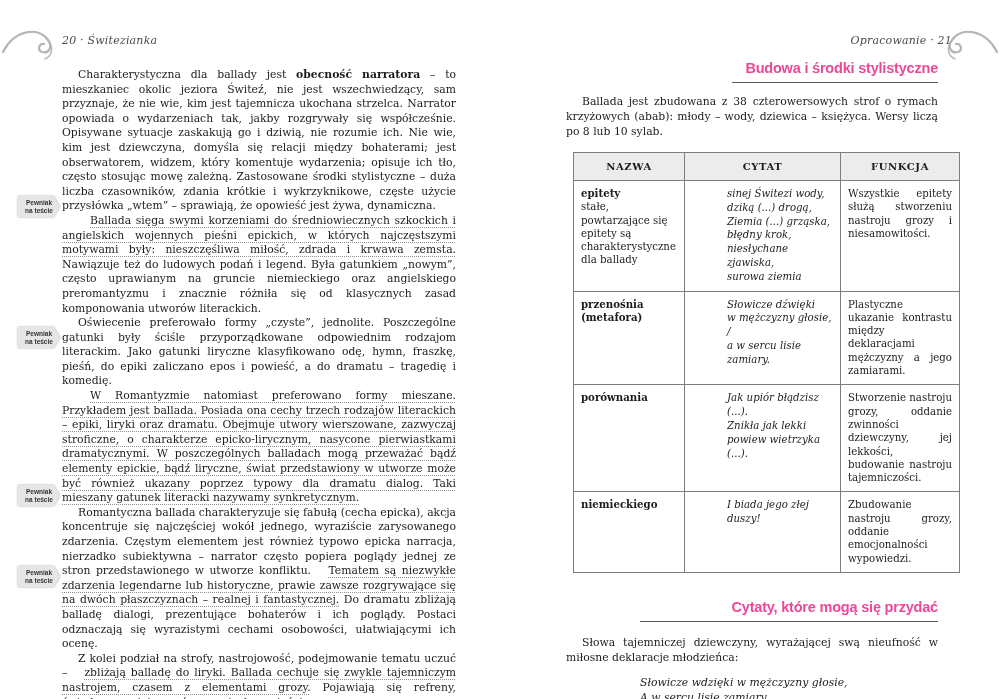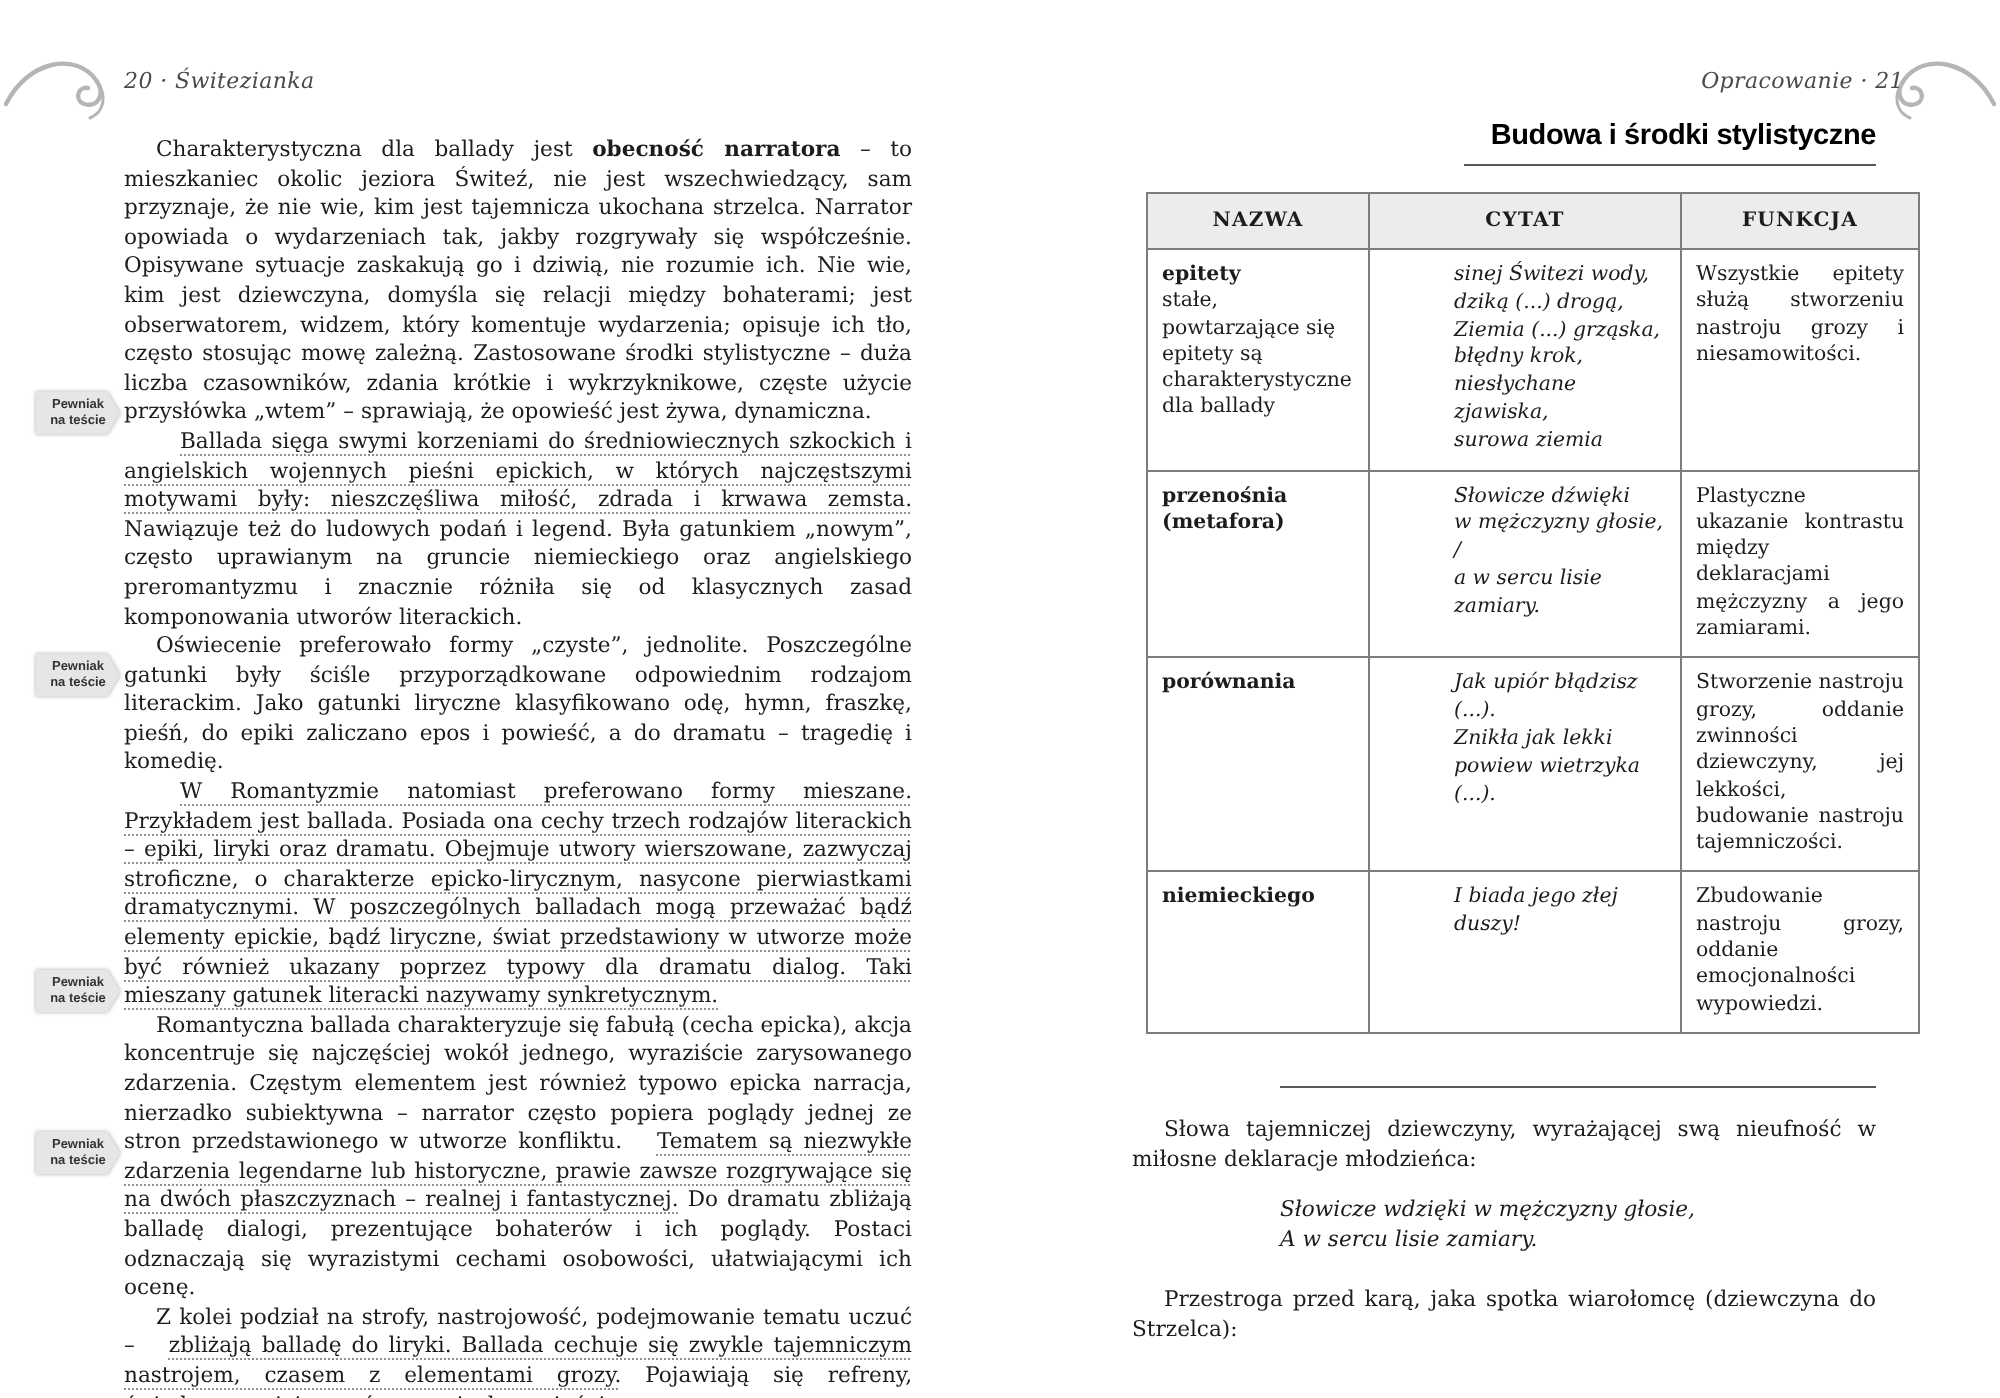--- a/index.html
+++ b/index.html
@@ -38,21 +38,21 @@
     width:42px;height:21px;background:#e6e6e6;
     clip-path:polygon(0 0,85% 0,100% 50%,85% 100%,0 100%);
     display:flex;flex-direction:column;align-items:center;justify-content:center;
     font-family:"Liberation Sans",sans-serif;font-size:6.5px;font-weight:bold;
     color:#333;line-height:7.5px;text-align:center;
   }
   
   #right-col{position:absolute;left:566px;top:60px;width:372px;}
   .h{
     font-family:"Liberation Sans",sans-serif;font-weight:700;font-size:14.5px;
-    color:#000000;text-align:right;letter-spacing:-0.2px;
+    color:#ec4899;text-align:right;letter-spacing:-0.2px;
   }
   .hrule{border-bottom:1.4px solid #5a5a5a;margin-top:6px;margin-left:auto;}
   #rule1{width:206px;}
   #rule2{width:298px;}
   .rp{font-size:10.8px;line-height:15px;text-align:justify;text-indent:16px;margin:0;}
   #intro{margin-top:11px;}
   table{
     border-collapse:collapse;margin:13px 0 0 7px;width:387px;
     font-size:10.2px;
   }
@@ -124,20 +124,21 @@
         <span>Pewniak</span>
         <span>na teście</span>
       </div>
     </div>
   </div>
 
 <div id="right-col">
   <div class="h">Budowa i środki stylistyczne</div>
   <div id="rule1" class="hrule"></div>
 
+  <p id="intro" class="rp">Ballada jest zbudowana z 38 czterowersowych strof o rymach krzyżowych (abab): młody – wody, dziewica – księżyca. Wersy liczą po 8 lub 10 sylab.</p>
 
   <table>
     <thead>
         <tr id="thead-row">
           <th>NAZWA</th>
           <th>CYTAT</th>
           <th>FUNKCJA</th>
         </tr>
       </thead>
     <tbody id="tbody">
@@ -167,20 +168,21 @@
         </tr>
         <tr>
           <td class="cname"><span class="cellb">niemieckiego</span></td>
           <td class="cquote qcell">I biada jego złej duszy!</td>
           <td class="cfunc">Zbudowanie nastroju grozy, oddanie emocjonalności wypowiedzi.</td>
         </tr>
       </tbody>
   </table>
 
   <div id="h2wrap">
+    <div class="h">Cytaty, które mogą się przydać</div>
     <div id="rule2" class="hrule"></div>
   </div>
 
   <p id="qintro1" class="rp">Słowa tajemniczej dziewczyny, wyrażającej swą nieufność w miłosne deklaracje młodzieńca:</p>
   <div id="quote1" class="quote">Słowicze wdzięki w mężczyzny głosie,
 A w sercu lisie zamiary.</div>
 
   <p id="qintro2" class="rp">Przestroga przed karą, jaka spotka wiarołomcę (dziewczyna do Strzelca):</p>
 
 </div>

